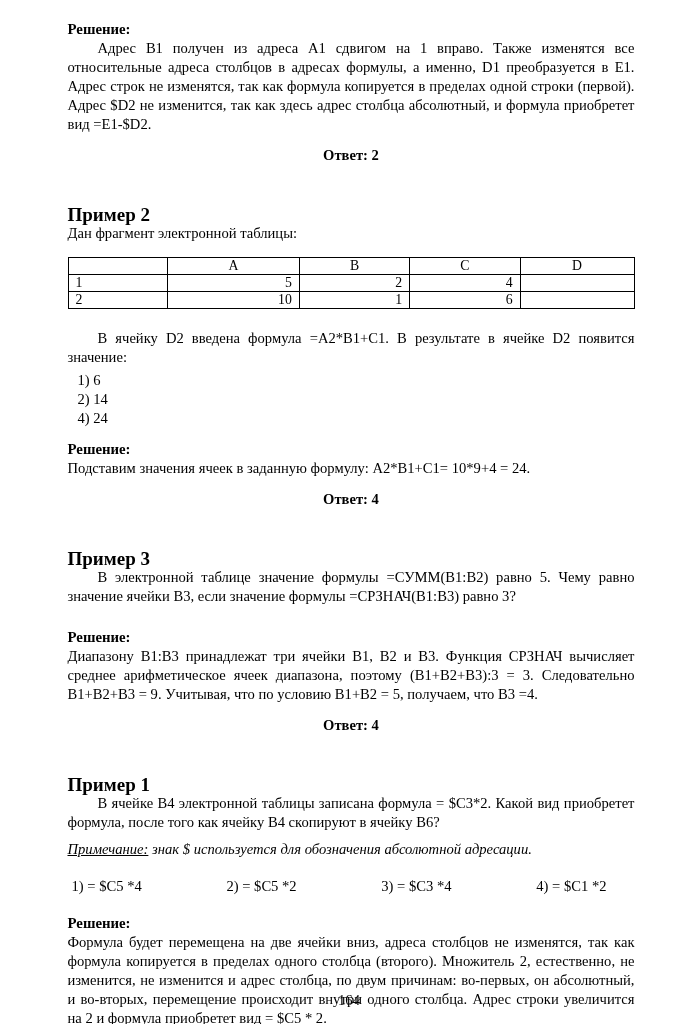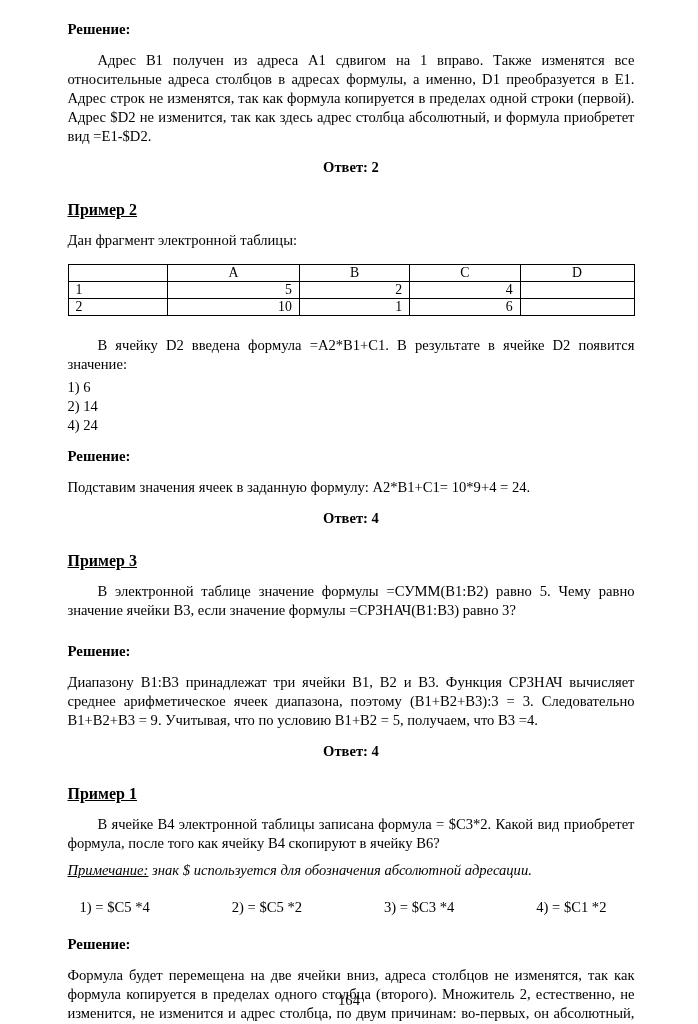--- a/index.html
+++ b/index.html
@@ -11,51 +11,51 @@
     margin: 0 auto;
     background: #ffffff;
     color: #000;
     font-family: "Liberation Serif", "DejaVu Serif", serif;
     font-size: 14.6px;
     line-height: 19px;
     padding: 8px 58px 0 62px;
     overflow: hidden;
   }
   .hd { font-weight: bold; font-size: 14.8px; margin-top: 12px; }
-  .title { font-weight: bold; font-size: 16px; margin-top: 23px; text-decoration: underline; }
+  .title { font-weight: bold; font-size: 19px; margin-top: 40px; }
   .answer { font-weight: bold; margin-top: 12px; text-align: center; }
-  .para { text-align: justify; margin-top: 12px; }
+  .para { text-align: justify; }
   .indent { text-indent: 30px; }
 
   table.sheet {
     border-collapse: collapse;
     width: 100%;
     margin: 14px 0 20px 0;
     font-size: 13.8px;
   }
   table.sheet td {
     border: 1px solid #000;
     height: 17px;
     padding: 0 7px;
     line-height: 16px;
   }
   table.sheet td.col-letter { text-align: center; }
   table.sheet td.row-num { text-align: left; }
   table.sheet td.val { text-align: right; }
 
   .opts { margin-top: 4px; }
-  .opt-line { line-height: 19px; }
+  .opt-line { line-height: 19px; margin-left: 10px; }
 
   .note { font-style: italic; margin-top: 8px; }
   .note .note-label { text-decoration: underline; }
 
   .opts-row {
     display: flex;
     justify-content: space-between;
-    margin: 18px 0 8px 12px;
+    margin: 18px 0 8px 4px;
     padding-right: 28px;
   }
 
   .page-number {
     position: absolute;
     bottom: 14px;
     left: 0;
     width: 100%;
     text-align: center;
     font-size: 14.6px;

